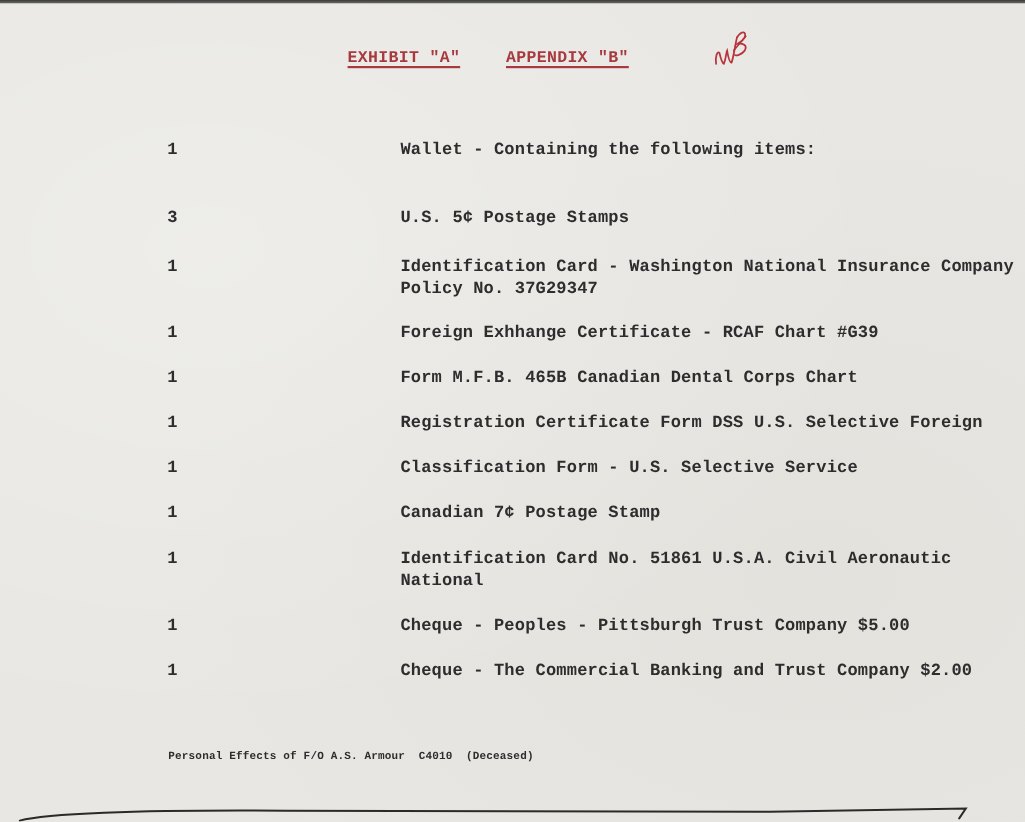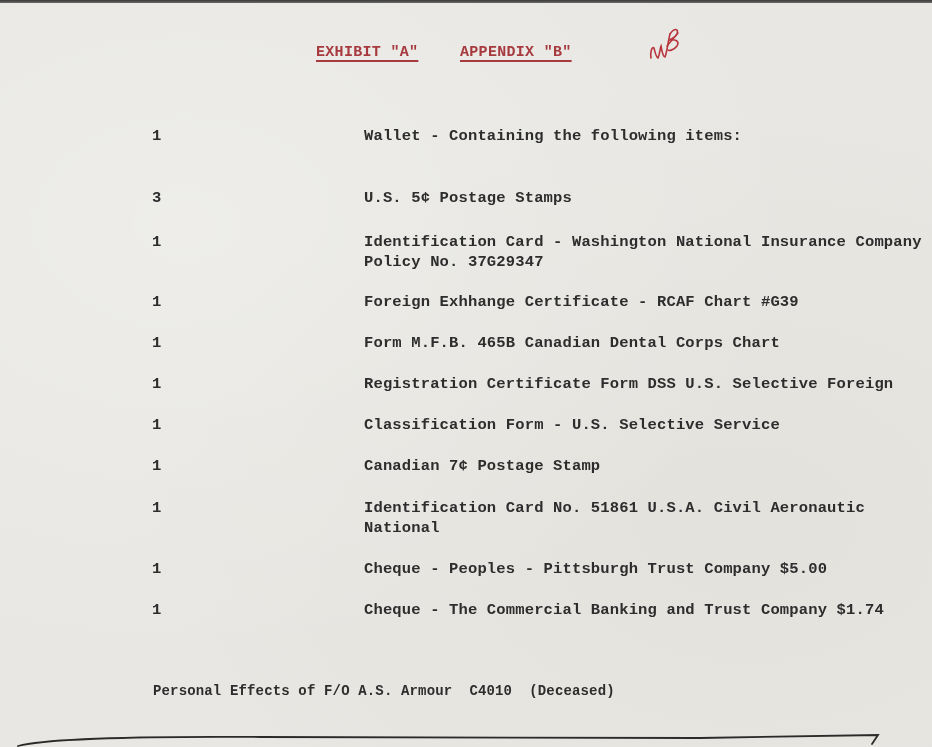--- a/index.html
+++ b/index.html
@@ -68,21 +68,21 @@
       position: absolute;
       left: 316px;
       top: 0;
       white-space: pre;
       margin-left: 48px;
     }
     .footer-text {
       position: absolute;
       left: 153px;
       top: 683px;
-      font-size: 14px;
+      font-size: 10px;
       font-weight: bold;
       letter-spacing: 0.15px;
       white-space: pre;
     }
     .bottom-line {
       position: absolute;
       left: 0;
       top: 730px;
       width: 932px;
       height: 17px;
@@ -154,21 +154,21 @@
     <span class="desc">National</span>
   </div>
 
   <div class="row" style="top:559px;">
     <span class="qty">1</span>
     <span class="desc">Cheque - Peoples - Pittsburgh Trust Company $5.00</span>
   </div>
 
   <div class="row" style="top:600px;">
     <span class="qty">1</span>
-    <span class="desc">Cheque - The Commercial Banking and Trust Company $1.74</span>
+    <span class="desc">Cheque - The Commercial Banking and Trust Company $2.00</span>
   </div>
 
   <div class="footer-text">Personal Effects of F/O A.S. Armour  C4010  (Deceased)</div>
 
   <svg class="bottom-line" viewBox="0 0 932 17" preserveAspectRatio="none">
     <path d="M18 16 C40 10, 120 6, 260 7 C420 8, 560 9, 700 8 C780 7, 840 6, 878 5 L872 14" fill="none" stroke="#2a2a2a" stroke-width="1.8" stroke-linecap="round"></path>
   </svg>
 </div>
 
 </body></html>

